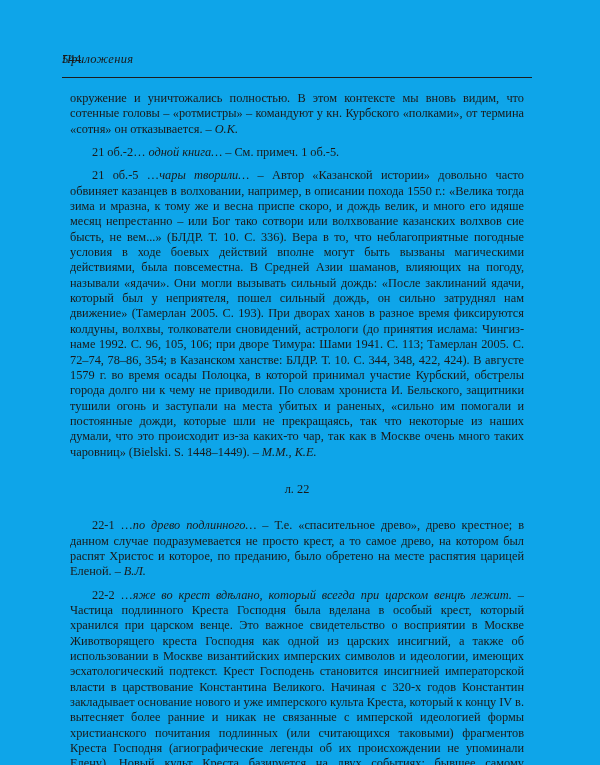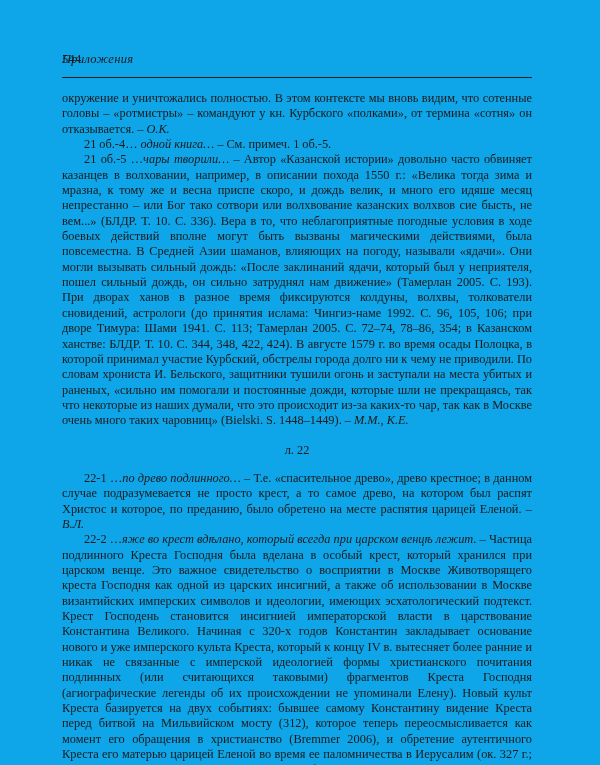--- a/index.html
+++ b/index.html
@@ -59,21 +59,21 @@
     margin-top: 3px;
     margin-bottom: 13px;
   }
 
   
   .para {
     font-size: 12.35px;
     line-height: 15.35px;
     text-align: justify;
     text-justify: inter-word;
-    margin: 0;
+    margin: 8px;
     hyphens: manual;
     word-spacing: -0.1px;
   }
   .para.indent {
     text-indent: 22px;
   }
   .para + .para {
     margin-top: 0;
   }
   i, .it {
@@ -98,21 +98,21 @@
   <div class="content">
 
     <div class="runhead">
       <span class="folio">544</span>
       <span class="title">Приложения</span>
     </div>
     <div class="rule"></div>
 
     <div id="body-blocks">
         <p class="para"><span>окружение и уничтожались полностью. В этом контексте мы вновь видим, что сотенные головы – «ротмистры» – командуют у кн. Курбского «полками», от термина «сотня» он отказывается. – </span><span class="it">О.К.</span></p>
-        <p class="para indent"><span>21 об.-4… </span><span class="it">одной книга…</span><span> – См. примеч. 1 об.-5.</span></p>
+        <p class="para indent"><span>21 об.-2… </span><span class="it">одной книга…</span><span> – См. примеч. 1 об.-5.</span></p>
         <p class="para indent"><span>21 об.-5 …</span><span class="it">чары творили…</span><span> – Автор «Казанской истории» довольно часто обвиняет казанцев в волховании, например, в описании похода 1550 г.: «Велика тогда зима и мразна, к тому же и весна приспе скоро, и дождь велик, и много его идяше месяц непрестанно – или Бог тако сотвори или волхвование казанских волхвов сие бысть, не вем...» (БЛДР. Т. 10. С. 336). Вера в то, что неблагоприятные погодные условия в ходе боевых действий вполне могут быть вызваны магическими действиями, была повсеместна. В Средней Азии шаманов, влияющих на погоду, называли «ядачи». Они могли вызывать сильный дождь: «После заклинаний ядачи, который был у неприятеля, пошел сильный дождь, он сильно затруднял нам движение» (Тамерлан 2005. С. 193). При дворах ханов в разное время фиксируются колдуны, волхвы, толкователи сновидений, астрологи (до принятия ислама: Чингиз-наме 1992. С. 96, 105, 106; при дворе Тимура: Шами 1941. С. 113; Тамерлан 2005. С. 72–74, 78–86, 354; в Казанском ханстве: БЛДР. Т. 10. С. 344, 348, 422, 424). В августе 1579 г. во время осады Полоцка, в которой принимал участие Курбский, обстрелы города долго ни к чему не приводили. По словам хрониста И. Бельского, защитники тушили огонь и заступали на места убитых и раненых, «сильно им помогали и постоянные дожди, которые шли не прекращаясь, так что некоторые из наших думали, что это происходит из-за каких-то чар, так как в Москве очень много таких чаровниц» (Bielski. S. 1448–1449). – </span><span class="it">М.М., К.Е.</span></p>
         <div class="marker-space-above"></div>
         <p class="folio-marker">л. 22</p>
         <div class="marker-space-below"></div>
         <p class="para indent"><span>22-1 …</span><span class="it">по древо подлинного…</span><span> – Т.е. «спасительное древо», древо крестное; в данном случае подразумевается не просто крест, а то самое древо, на котором был распят Христос и которое, по преданию, было обретено на месте распятия царицей Еленой. – </span><span class="it">В.Л.</span></p>
         <p class="para indent"><span>22-2 …</span><span class="it">яже во крест вдѣлано, который всегда при царском венцѣ лежит.</span><span> – Частица подлинного Креста Господня была вделана в особый крест, который хранился при царском венце. Это важное свидетельство о восприятии в Москве Животворящего креста Господня как одной из царских инсигний, а также об использовании в Москве византийских имперских символов и идеологии, имеющих эсхатологический подтекст. Крест Господень становится инсигнией императорской власти в царствование Константина Великого. Начиная с 320-х годов Константин закладывает основание нового и уже имперского культа Креста, который к концу IV в. вытесняет более ранние и никак не связанные с имперской идеологией формы христианского почитания подлинных (или считающихся таковыми) фрагментов Креста Господня (агиографические легенды об их происхождении не упоминали Елену). Новый культ Креста базируется на двух событиях: бывшее самому Константину видение Креста перед битвой на Мильвийском мосту (312), которое теперь переосмысливается как момент его обращения в христианство (Bremmer 2006), и обретение аутентичного Креста его матерью царицей Еленой во время ее паломничества в Иерусалим (ок. 327 г.; само паломничество является историческим фактом, но еще в 330-х годах никакого особого культа частиц Креста в Иерусалиме не было, и историки-современен-</span></p>
       </div>
 
   </div>
 </div>

